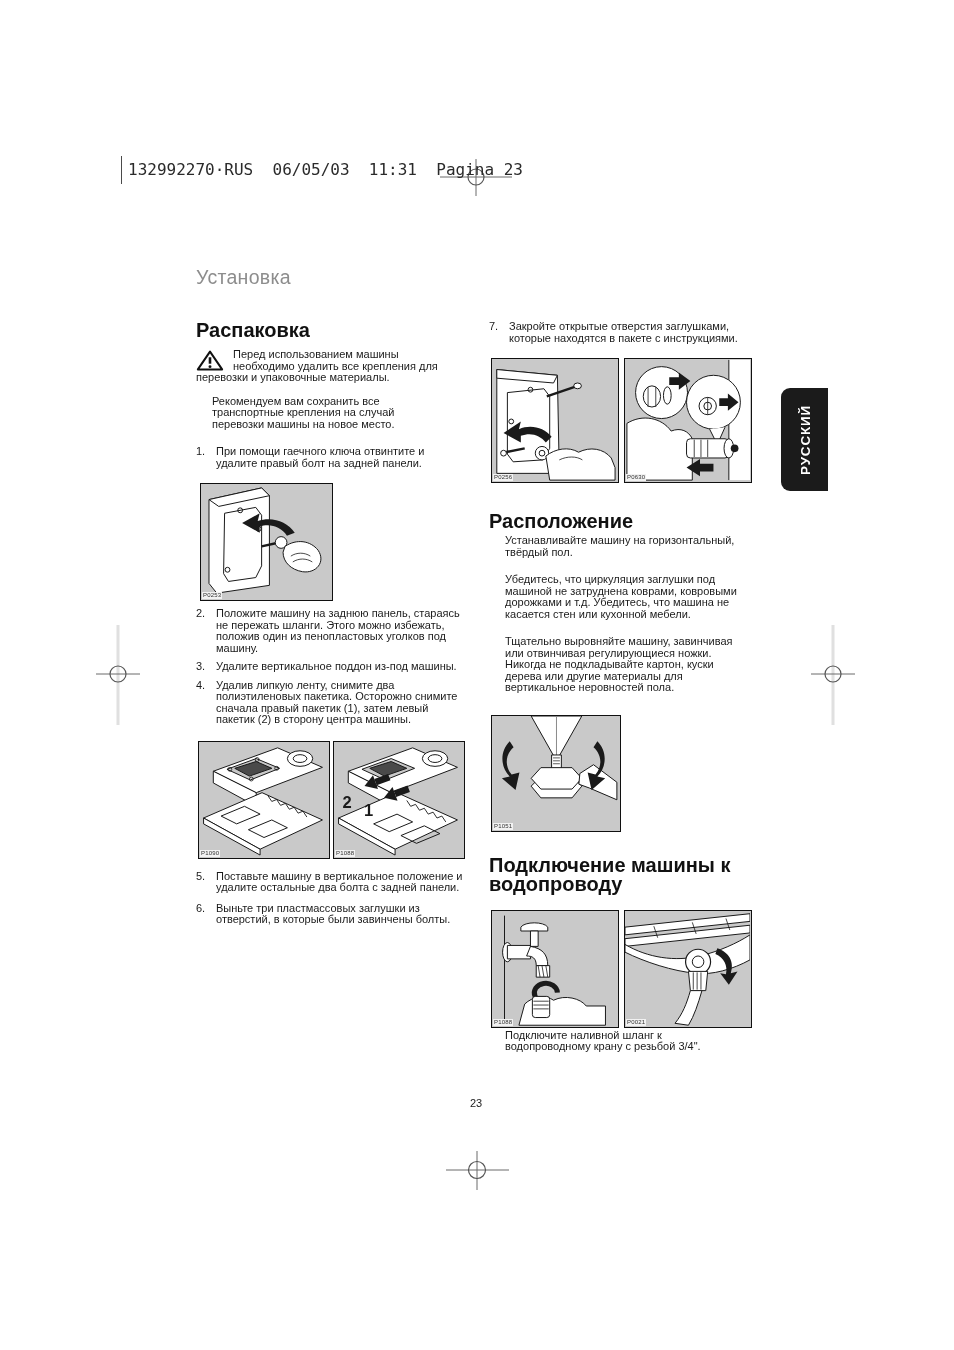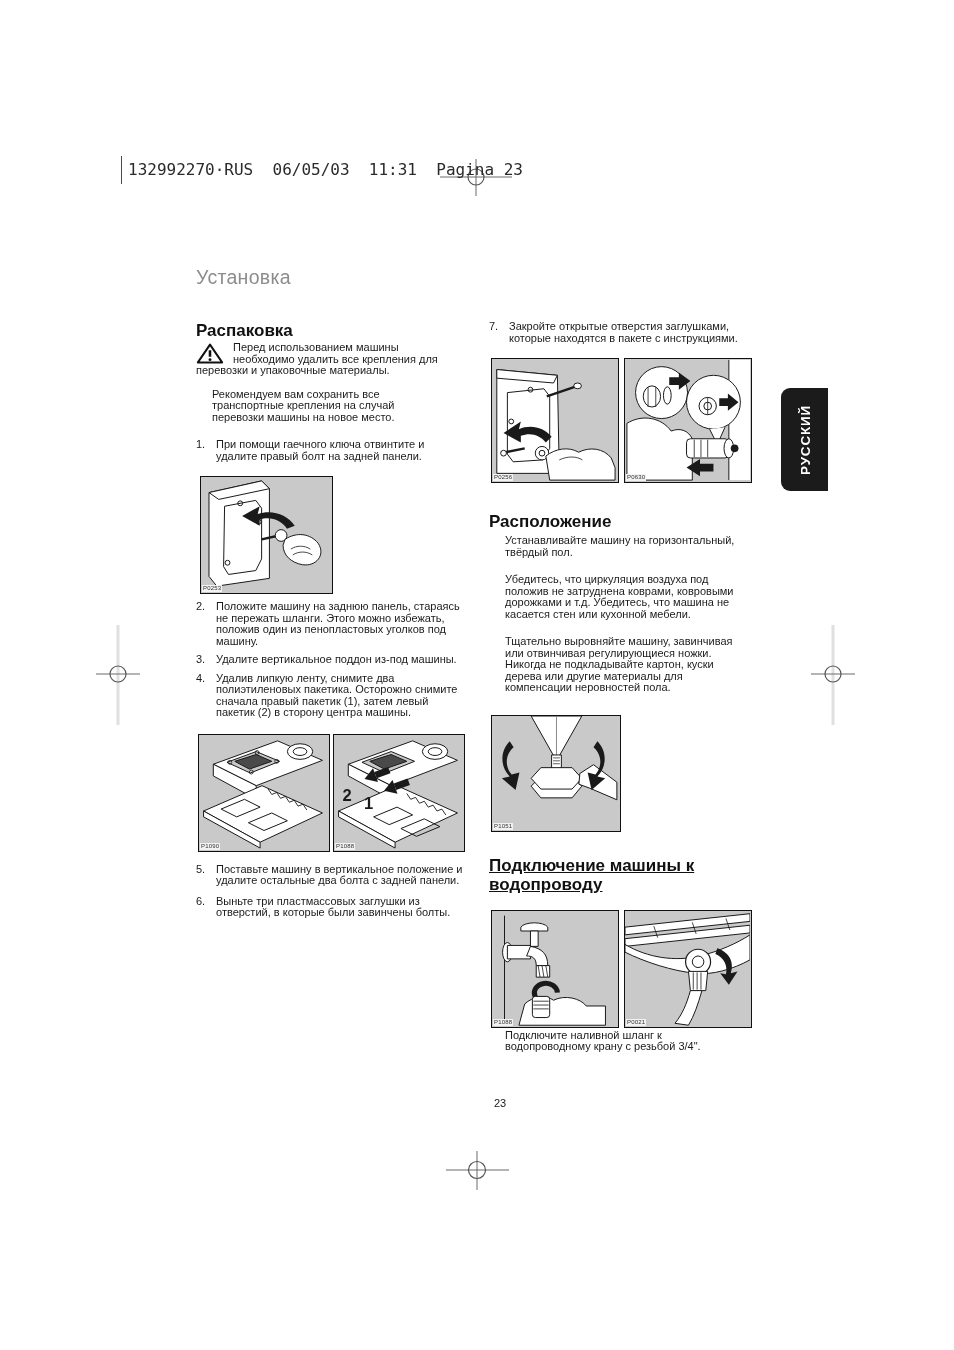--- a/index.html
+++ b/index.html
@@ -10,41 +10,41 @@
   .htick{position:absolute;background:#4a4a4a;}
   
   .hdr{position:absolute;left:128px;top:160px;font-family:"DejaVu Sans Mono","Liberation Mono",monospace;
        font-size:16px;color:#2a2a2a;white-space:pre;}
   
   .title{position:absolute;left:196px;top:266px;font-size:19.5px;font-weight:normal;color:#8d8d8d;letter-spacing:0.3px;}
   
   .col{position:absolute;top:316px;width:267px;font-size:11px;line-height:11.5px;}
   #col-left{left:196px;}
   #col-right{left:489px;}
-  h2.section{font-size:17px;line-height:15px;font-weight:bold;margin:7px 0 0 0;color:#111;}
-  h2.water{line-height:19px;margin-top:24px;text-decoration:underline;}
+  h2.section{font-size:20px;line-height:15px;font-weight:bold;margin:7px 0 0 0;color:#111;}
+  h2.water{line-height:19px;margin-top:24px;}
   p{margin:16px;}
-  .warning{margin-top:4px;}
+  .warning{margin-top:11px;}
   .warn-ico{float:left;width:28px;height:21px;margin:1px 9px 0 0;}
   .note{margin-top:12px;}
   .step{display:flex;}
   .num{width:20px;flex:none;}
   .txt{flex:1;}
   
   .fig{position:relative;box-sizing:border-box;border:1.5px solid #101010;background:#c9c9c9;flex:none;}
   .fig svg{display:block;}
   .fig-label{position:absolute;left:1px;bottom:1px;font-size:6px;line-height:7px;background:#f2f2f2;
              color:#333;padding:0 1px;letter-spacing:0.2px;}
   .figrow{display:flex;}
   
   .tab{position:absolute;left:781px;top:388px;width:47px;height:103px;background:#1b1b1b;
        border-radius:9px 0 0 9px;}
   .tab span{position:absolute;left:50%;top:50%;transform:translate(-50%,-50%) rotate(-90deg);
             white-space:nowrap;color:#ffffff;font-weight:bold;font-size:13.5px;letter-spacing:0.8px;}
-  .pageno{position:absolute;left:478px;top:1097px;width:44px;text-align:center;font-size:11px;}
+  .pageno{position:absolute;left:454px;top:1097px;width:44px;text-align:center;font-size:11px;}
   line,polyline,path,polygon,circle,ellipse,rect{vector-effect:non-scaling-stroke;}
 </style>
 </head>
 <body>
 
 <div class="page">
 
   <div class="htick" style="left:121px;top:156px;width:1px;height:28px;"></div>
   <svg class="mark" style="left:436px;top:155px" width="80" height="45">
     <line x1="4" y1="22" x2="76" y2="22" stroke="#6b6b6b" stroke-width="1"></line>
@@ -237,22 +237,22 @@
           <ellipse cx="108" cy="92" rx="5" ry="10" fill="#fff" stroke="#1a1a1a"></ellipse>
           <circle cx="114" cy="92" r="4" fill="#1a1a1a"></circle>
           <polygon points="92,108 78,108 78,103 64,112 78,121 78,116 92,116" fill="#1a1a1a"></polygon>
         </svg>
         <span class="fig-label">P0630</span>
       </div>
     </div>
 
     <h2 class="section" style="margin-top:31px">Расположение</h2>
     <p style="margin-top:6px">Устанавливайте машину на горизонтальный, твёрдый пол.</p>
-    <p>Убедитесь, что циркуляция воздуха под положив не затруднена коврами, ковровыми дорожками и т.д. Убедитесь, что машина не касается стен или кухонной мебели.</p>
-    <p style="margin-top:7px">Тщательно выровняйте машину, завинчивая или отвинчивая регулирующиеся ножки. Никогда не подкладывайте картон, куски дерева или другие материалы для компенсации неровностей пола.</p>
+    <p>Убедитесь, что циркуляция заглушки под машиной не затруднена коврами, ковровыми дорожками и т.д. Убедитесь, что машина не касается стен или кухонной мебели.</p>
+    <p style="margin-top:7px">Тщательно выровняйте машину, завинчивая или отвинчивая регулирующиеся ножки. Никогда не подкладывайте картон, куски дерева или другие материалы для вертикальное неровностей пола.</p>
 
     <div class="fig" style="width:130px;height:117px;margin:21px 0 0 2px">
       <svg viewBox="0 0 130 117" width="127" height="114">
         <rect width="130" height="117" fill="#c9c9c9"></rect>
         <polygon points="40,0 92,0 66,46" fill="#fff" stroke="#1a1a1a"></polygon>
         <line x1="66" y1="0" x2="66" y2="44" stroke="#8a8a8a"></line>
         <rect x="61" y="40" width="10" height="14" fill="#fff" stroke="#1a1a1a"></rect>
         <line x1="62.5" y1="43" x2="69.5" y2="43" stroke="#1a1a1a" stroke-width="0.7"></line>
         <line x1="62.5" y1="46" x2="69.5" y2="46" stroke="#1a1a1a" stroke-width="0.7"></line>
         <line x1="62.5" y1="49" x2="69.5" y2="49" stroke="#1a1a1a" stroke-width="0.7"></line>

